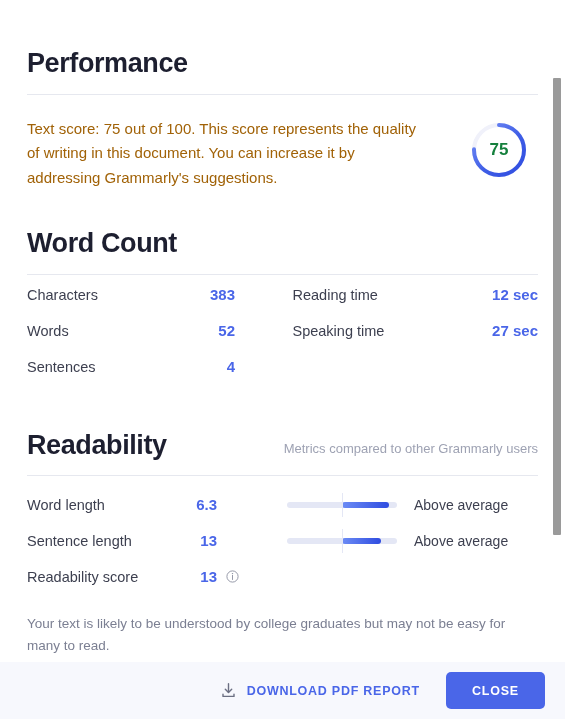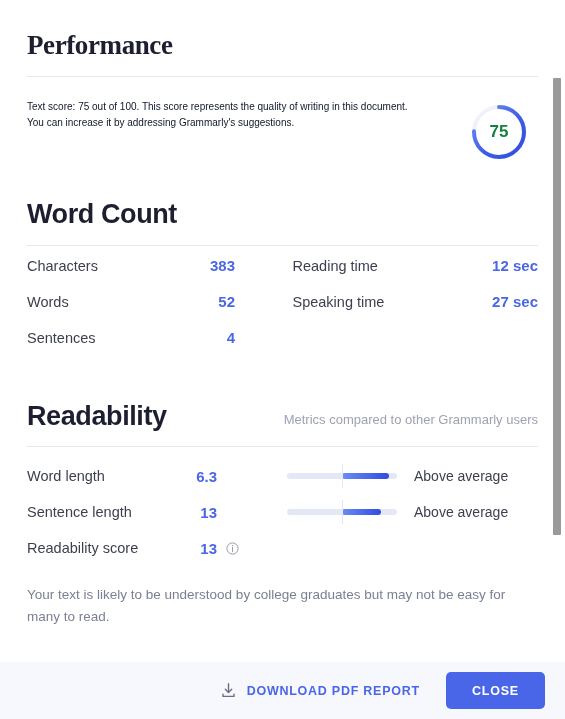--- a/index.html
+++ b/index.html
@@ -44,31 +44,31 @@
     padding-bottom: 3px;
     white-space: nowrap;
   }
   .divider {
     height: 1px;
     background: #e6e8ef;
     width: 100%;
   }
 
   
-  #perf-head { padding-top: 32px; font-family: Liberation Serif, serif; }
+  #perf-head { padding-top: 50px; }
   #perf-divider { margin-top: 17px; }
   .perf-body {
     display: flex;
     align-items: flex-start;
     justify-content: space-between;
     padding-top: 22px;
   }
   .perf-text {
-    font-size: 10px;
-    color: #0f172a;
+    font-size: 15px;
+    color: #a16207;
     line-height: 1.62;
     max-width: 400px;
   }
   .score-ring {
     position: relative;
     width: 58px; height: 58px;
     flex: 0 0 auto;
     margin-right: 10px;
     margin-top: 4px;
   }

